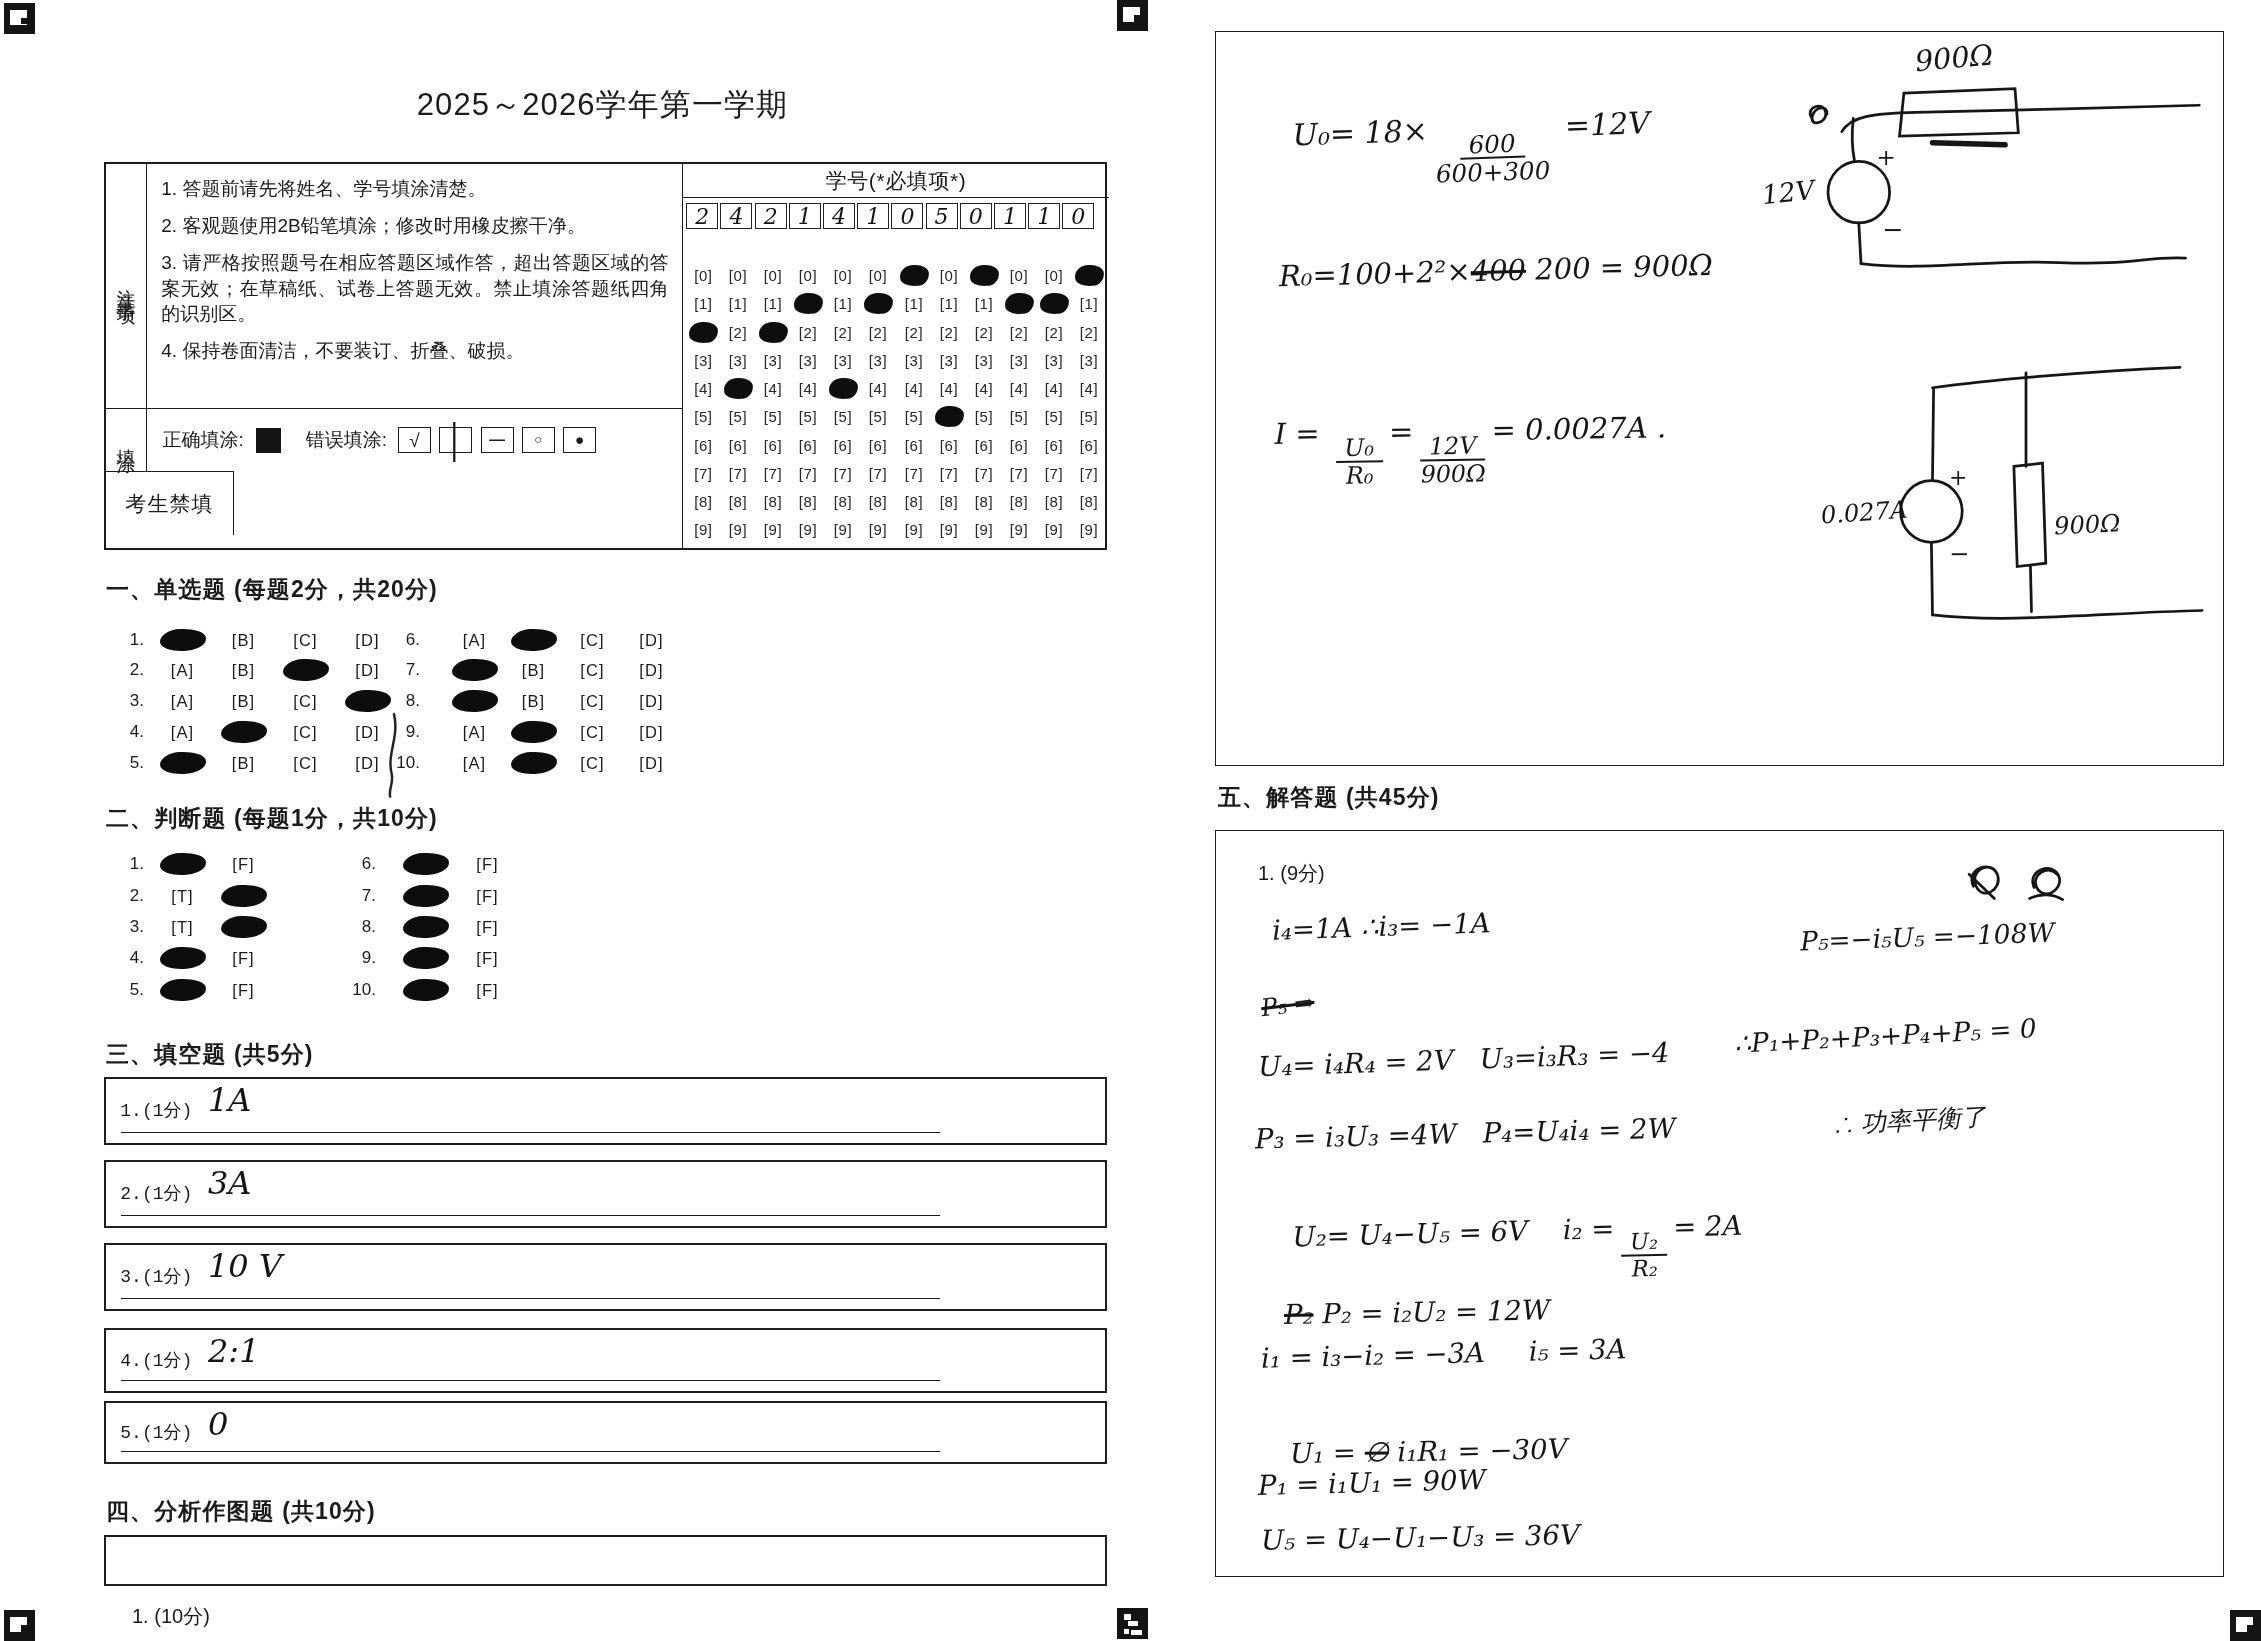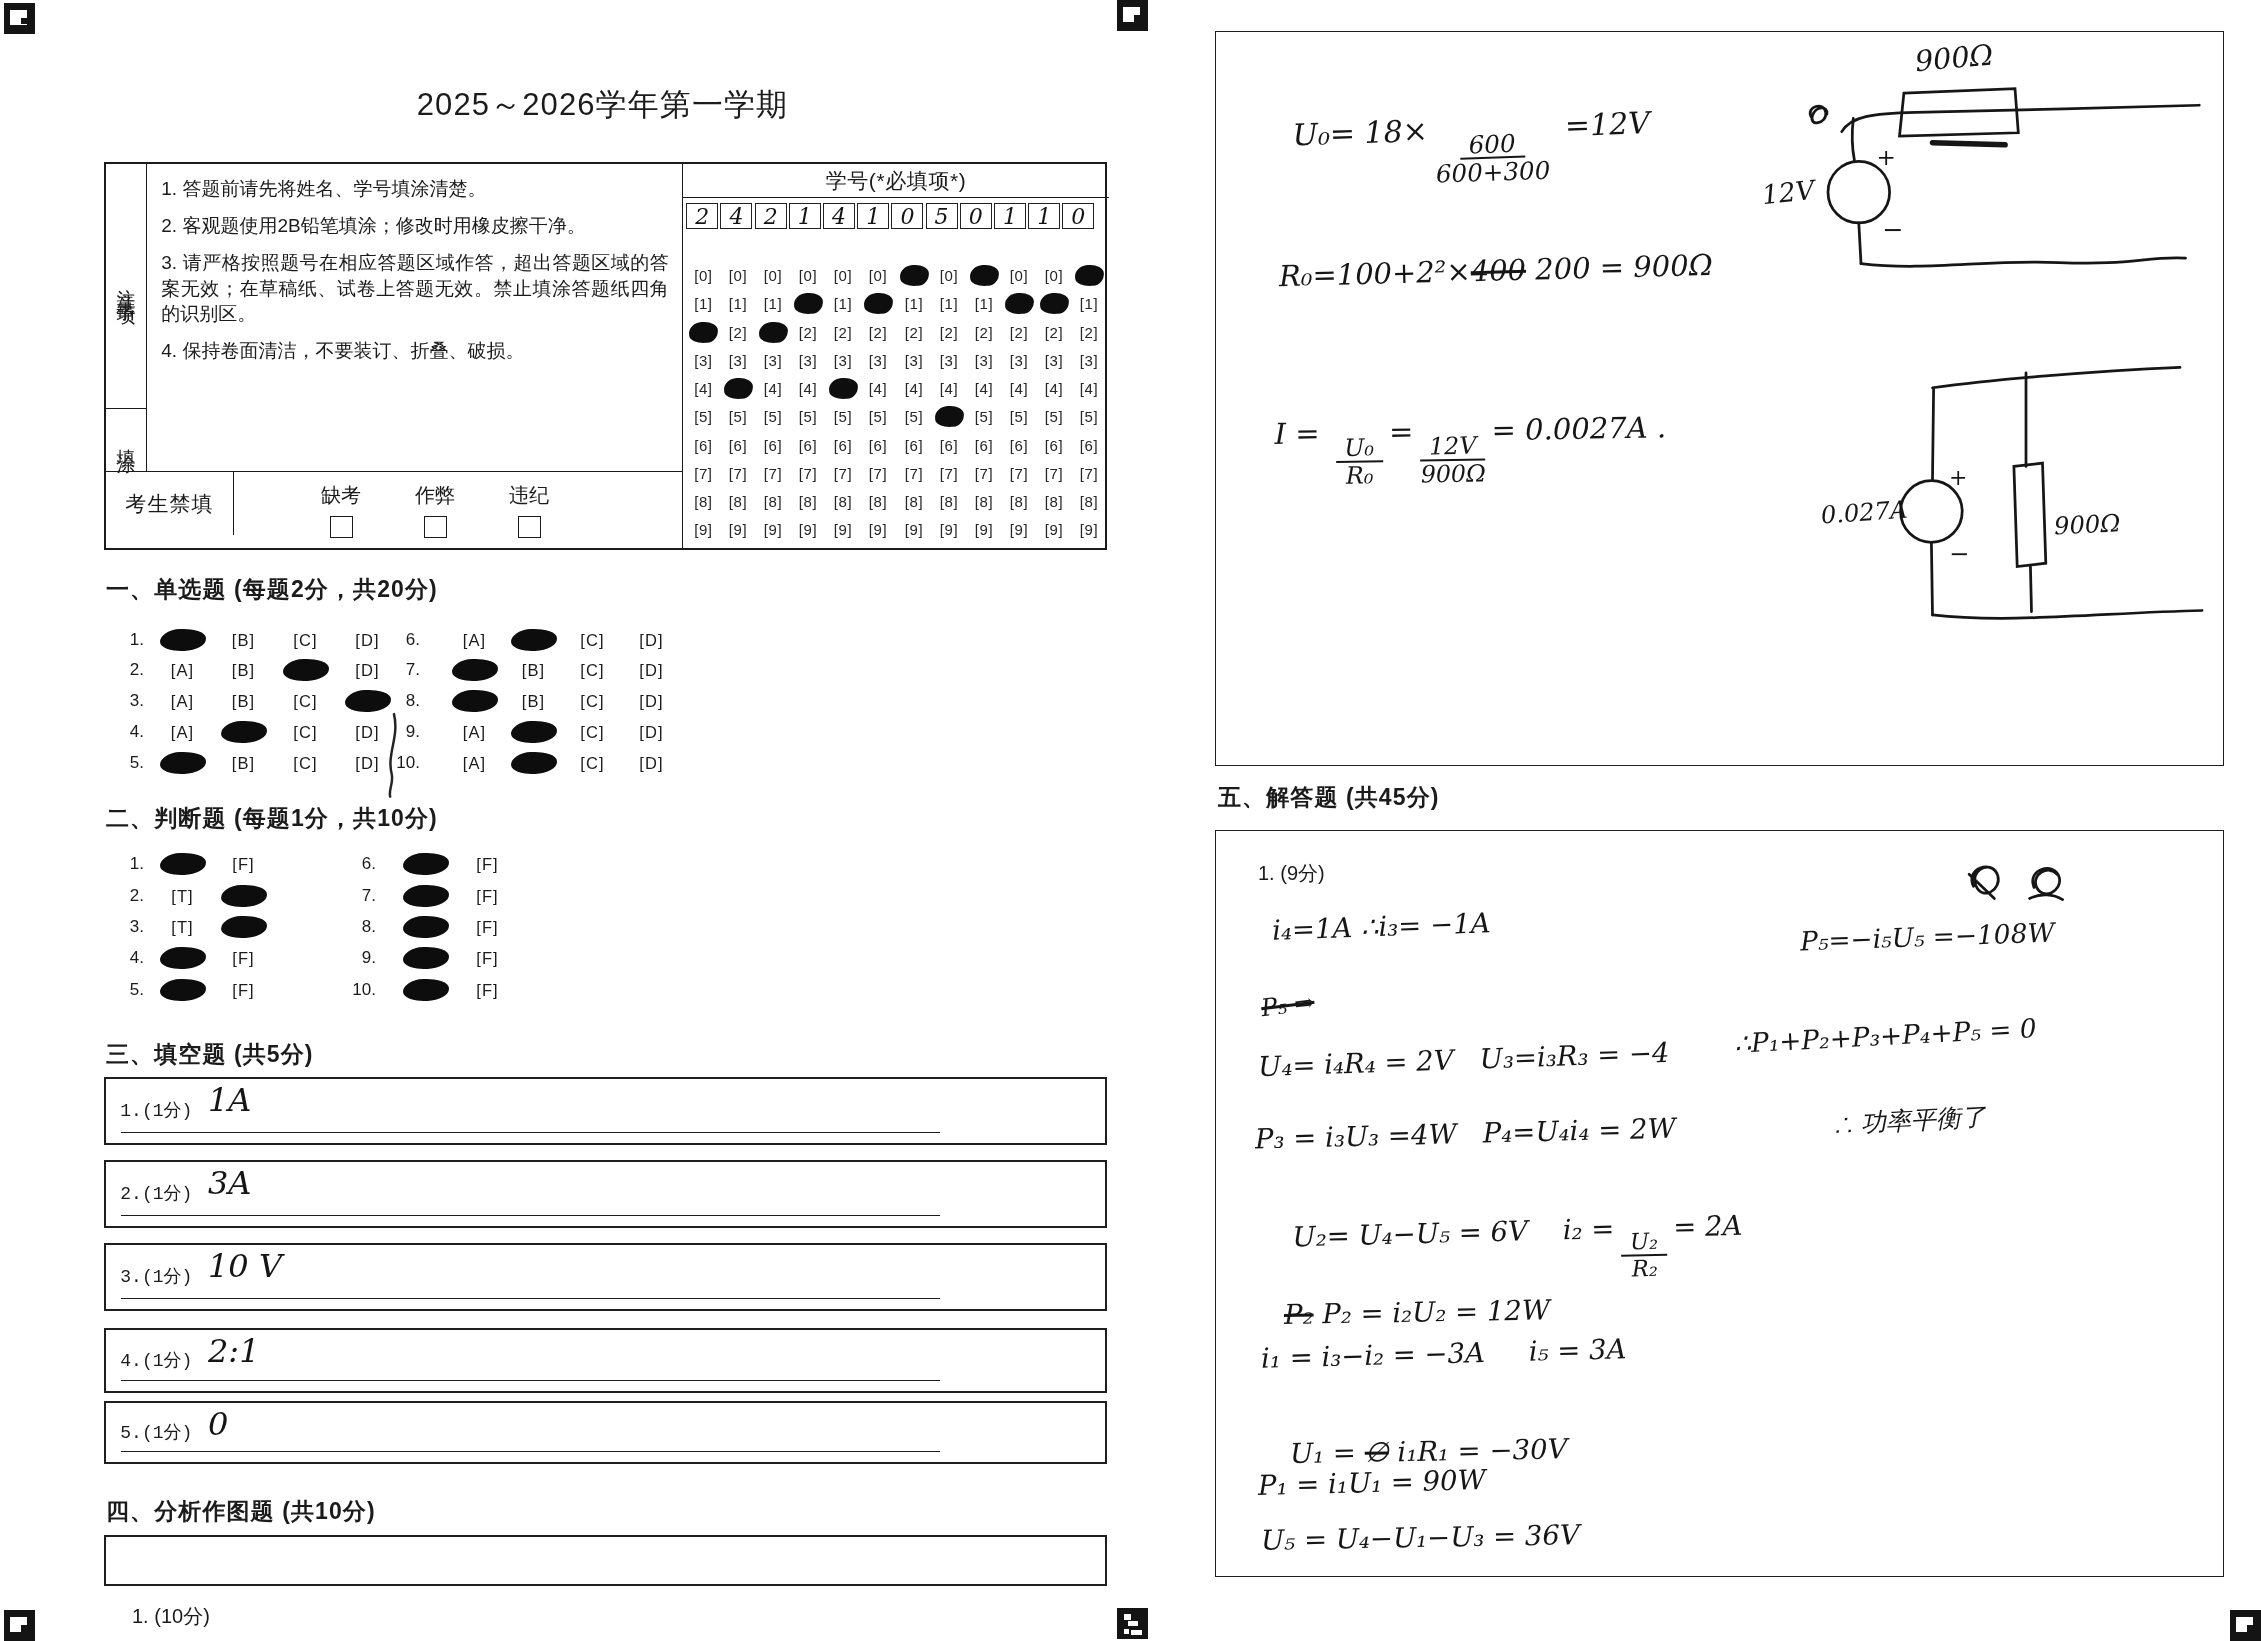--- a/index.html
+++ b/index.html
@@ -127,36 +127,44 @@
     <div class="cell nb-cell" id="notice-items">
         <div class="notice-item">1.  答题前请先将姓名、学号填涂清楚。</div>
         <div class="notice-item">2.  客观题使用2B铅笔填涂；修改时用橡皮擦干净。</div>
         <div class="notice-item">3.  请严格按照题号在相应答题区域作答，超出答题区域的答案无效；在草稿纸、试卷上答题无效。禁止填涂答题纸四角的识别区。</div>
         <div class="notice-item">4.  保持卷面清洁，不要装订、折叠、破损。</div>
       </div>
 
     <div class="cell ft-label">
       <span class="vtext">填涂</span>
     </div>
+    <div class="cell ft-body">
+      <span class="correct-label">正确填涂:</span>
+      <span class="correct-square"></span>
+      <span class="wrong-label">错误填涂:</span>
+      <span id="wrong-marks">
+          <div class="wrong-box wrong-box-0">
+            <div class="wrong-mark">√</div>
+          </div>
+          <div class="wrong-box wrong-box-1">
+            <div class="wrong-mark">│</div>
+          </div>
+          <div class="wrong-box wrong-box-2">
+            <div class="wrong-mark">─</div>
+          </div>
+          <div class="wrong-box wrong-box-3">
+            <div class="wrong-mark">○</div>
+          </div>
+          <div class="wrong-box wrong-box-4">
+            <div class="wrong-mark">●</div>
+          </div>
+        </span>
+    </div>
 
     <div class="cell kj-label">考生禁填</div>
-    <div class="cell kj-body" id="forbid-groups">
-        <div class="forbid-group">
-          <div class="forbid-label">缺考</div>
-          <div class="forbid-box"></div>
-        </div>
-        <div class="forbid-group">
-          <div class="forbid-label">作弊</div>
-          <div class="forbid-box"></div>
-        </div>
-        <div class="forbid-group">
-          <div class="forbid-label">违纪</div>
-          <div class="forbid-box"></div>
-        </div>
-      </div>
 
     <div class="cell sid-cell">
       <div class="sid-header">学号(*必填项*)</div>
       <div id="digit-row">
           <div class="digit-cell">2</div>
           <div class="digit-cell">4</div>
           <div class="digit-cell">2</div>
           <div class="digit-cell">1</div>
           <div class="digit-cell">4</div>
           <div class="digit-cell">1</div>

